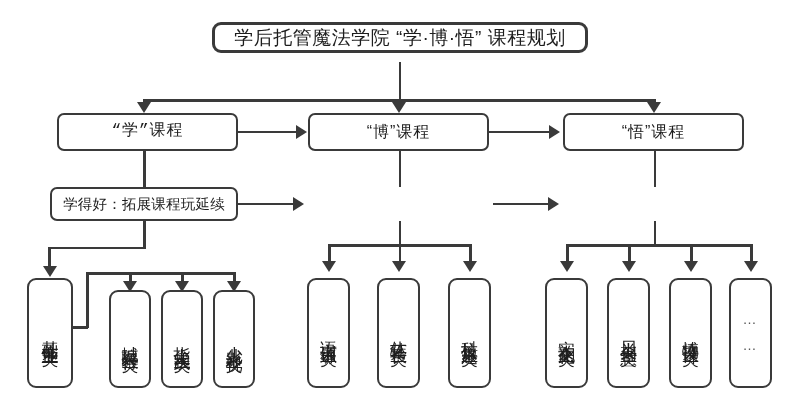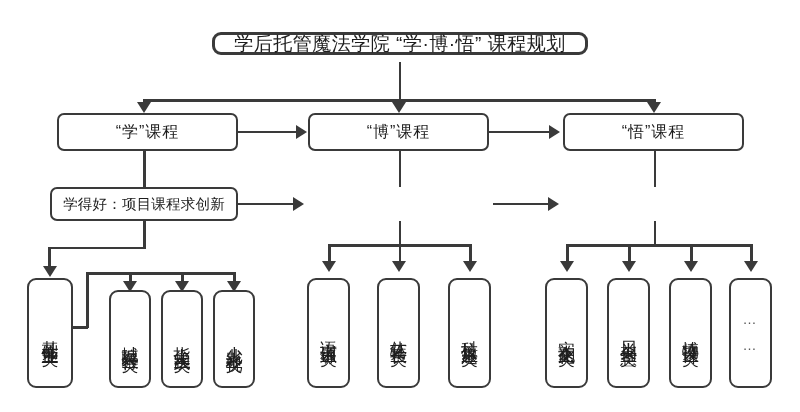--- a/index.html
+++ b/index.html
@@ -89,49 +89,49 @@
     border-top: 7px solid transparent;
     border-bottom: 7px solid transparent;
     border-left: 11px solid #3a3a3a;
   }
 </style>
 </head>
 <body>
 
 <div id="canvas">
 
-  <div class="box title-box" style="left:212px; top:22px; width:376px; height:23px;margin-top:10px;">学后托管魔法学院 “学·博·悟” 课程规划</div>
+  <div class="box title-box" style="left:212px; top:22px; width:376px; height:31px;">学后托管魔法学院 “学·博·悟” 课程规划</div>
 
   <div class="ln v" style="left:398.5px; top:62px; height:39px;"></div>
   <div class="ln h" style="left:143px; top:99px; width:513px;"></div>
 
   <div class="ln v" style="left:143px; top:99px; height:6px;"></div>
   <div class="arrow-d" style="left:136.5px; top:102px;"></div>
 
   <div class="ln v" style="left:398.5px; top:99px; height:6px;"></div>
   <div class="arrow-d" style="left:392px; top:102px;"></div>
 
   <div class="ln v" style="left:653.5px; top:99px; height:6px;"></div>
   <div class="arrow-d" style="left:647px; top:102px;"></div>
 
-  <div class="box lvl2" style="left:57px; top:113px; width:181px; height:38px;">“学”课程</div>
+  <div class="box lvl2" style="left:57px; top:113px; width:181px; height:38px;font-family:Liberation Mono, monospace;">“学”课程</div>
   <div class="box lvl2" style="left:308px; top:113px; width:181px; height:38px;">“博”课程</div>
   <div class="box lvl2" style="left:563px; top:113px; width:181px; height:38px;">“悟”课程</div>
 
   <div class="ln h" style="left:238px; top:130.5px; width:60px;"></div>
   <div class="arrow-r" style="left:296px; top:125px;"></div>
 
   <div class="ln h" style="left:489px; top:130.5px; width:62px;"></div>
   <div class="arrow-r" style="left:549px; top:125px;"></div>
 
   <div class="ln v" style="left:143px; top:151px; height:36px;"></div>
   <div class="ln v" style="left:398.5px; top:151px; height:36px;"></div>
   <div class="ln v" style="left:653.5px; top:151px; height:36px;"></div>
 
-  <div class="box lvl3" style="left:50px; top:187px; width:188px; height:34px;">学得好：项目课程求创新</div>
+  <div class="box lvl3" style="left:50px; top:187px; width:188px; height:34px;">学得好：拓展课程玩延续</div>
 
   <div class="ln h" style="left:238px; top:202.5px; width:57px;"></div>
   <div class="arrow-r" style="left:293px; top:197px;"></div>
 
   <div class="ln h" style="left:493px; top:202.5px; width:57px;"></div>
   <div class="arrow-r" style="left:548px; top:197px;"></div>
 
   <div class="ln v" style="left:143px; top:221px; height:28px;"></div>
   <div class="ln h" style="left:48px; top:246.5px; width:97.5px;"></div>
   <div class="ln v" style="left:48px; top:246.5px; height:22px;"></div>

